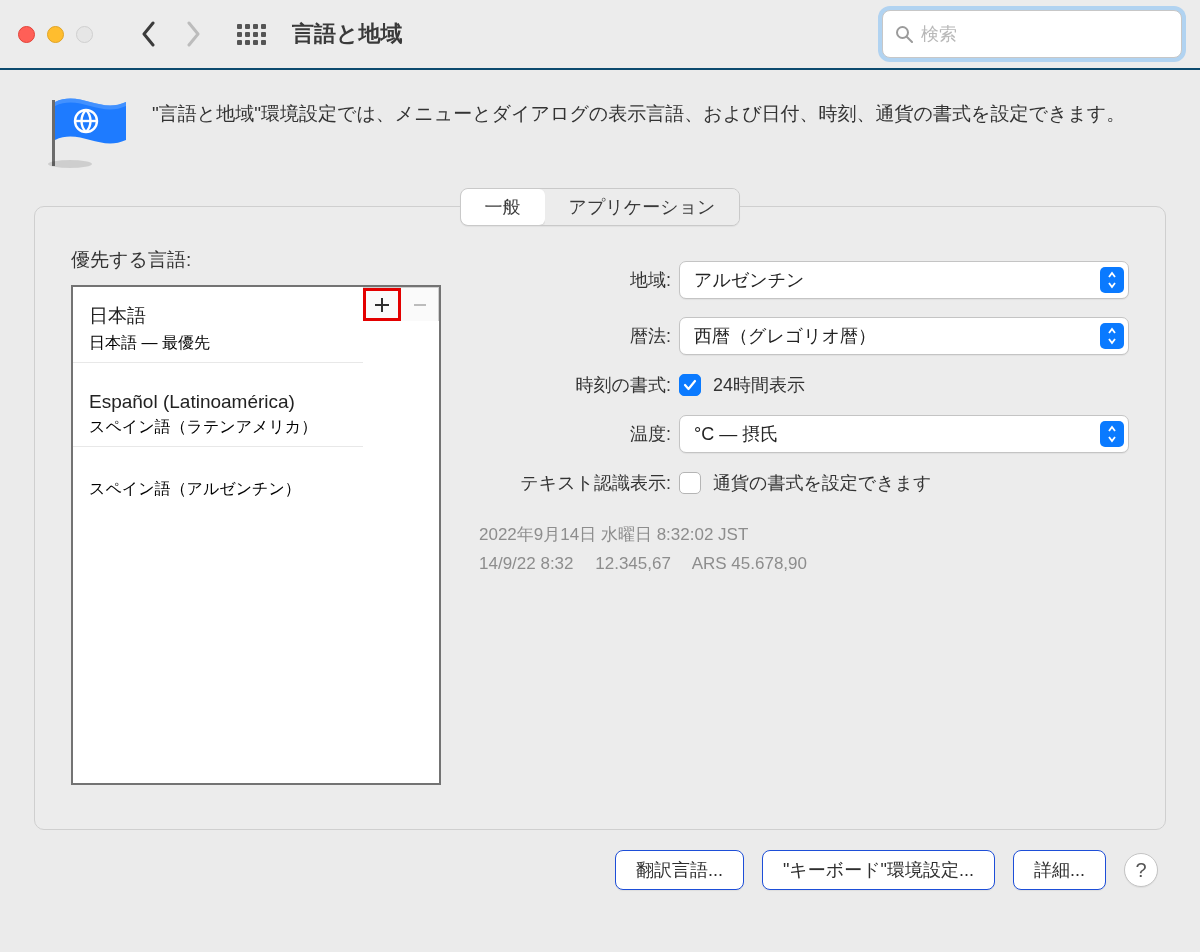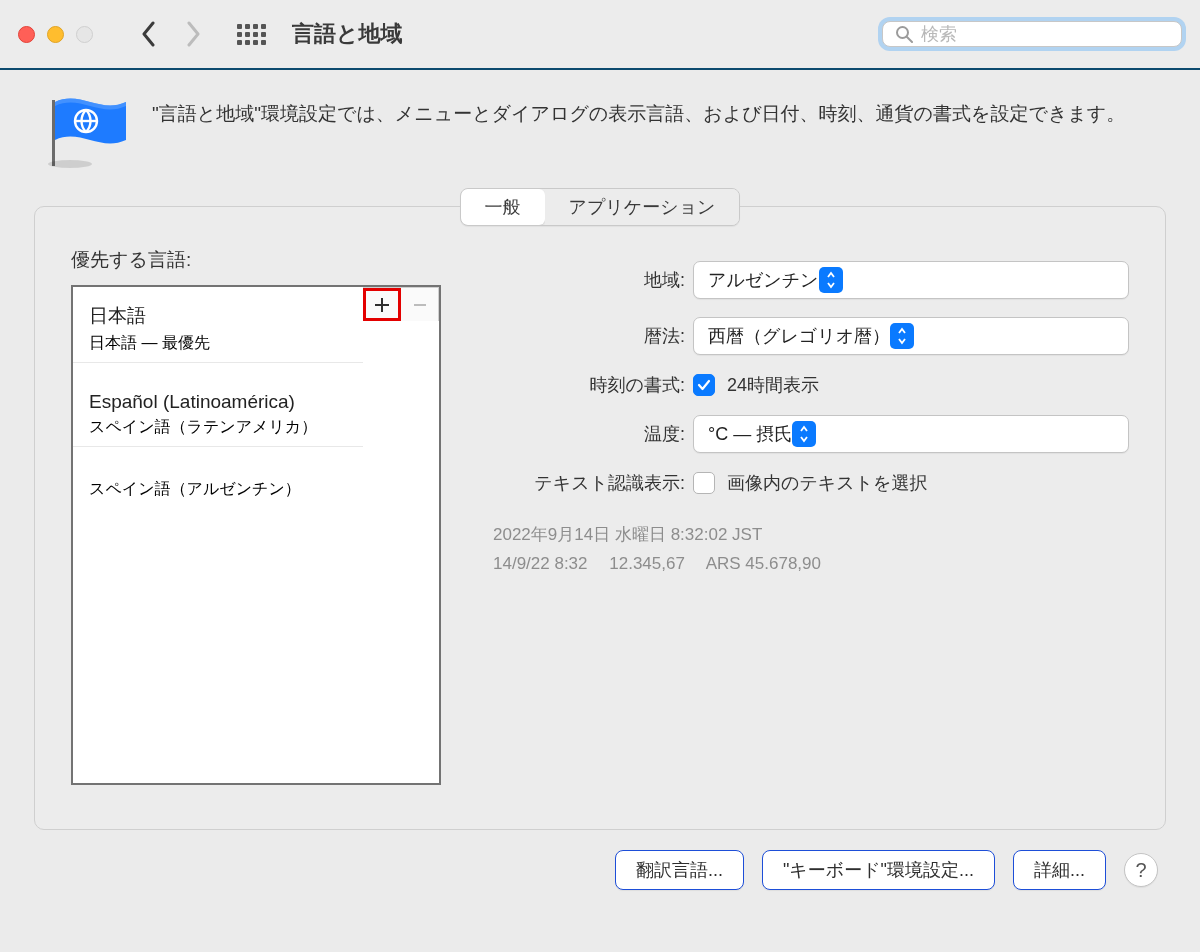--- a/index.html
+++ b/index.html
@@ -16,21 +16,21 @@
     .dot.yellow { background: #ffbd2e; border: 1px solid #e0a324; }
     .dot.green { background: #e6e6e6; border: 1px solid #cfcfcf; }
     .nav-arrows { display: flex; gap: 28px; align-items: center; margin-right: 36px; }
     .chev { font-size: 28px; color: #3b3b3b; font-weight: 600; line-height: 1; }
     .chev.dim { color: #bcbcbc; }
     .grid-icon { display: grid; grid-template-columns: repeat(4, 5px); grid-auto-rows: 5px; gap: 3px; margin-right: 26px; }
     .grid-icon span { background: #555; border-radius: 1px; }
     .title { font-size: 22px; font-weight: 600; color: #3a3a3a; }
     .spacer { flex: 1; }
     .search-wrap {
-      display: flex; align-items: center; width: 300px; height: 26px;
+      display: flex; align-items: center; width: 300px; height: 48px;
       border: 1px solid #c7c7c7; border-radius: 8px; background: #fff;
       box-shadow: 0 0 0 4px rgba(0,137,255,0.25); padding: 0 12px; margin-left: 8px;
     }
     .search-wrap .mag { color: #9b9b9b; margin-right: 8px; }
     .search-wrap input {
       border: none; outline: none; font-size: 18px; width: 100%; background: transparent;
       color: #333;
     }
     .search-wrap input::placeholder { color: #b8b8b8; }
 
@@ -47,21 +47,21 @@
     }
     .tab { padding: 6px 24px; font-size: 18px; color: #3a3a3a; }
     .tab.active { background: #fff; box-shadow: 0 1px 2px rgba(0,0,0,0.12); border-radius: 6px; }
     .tab.inactive { background: #ececec; }
 
     
     .panel {
       margin: -20px 34px 0 34px; border: 1px solid #cfcfcf; border-radius: 10px;
       background: #ececec; padding: 40px 36px 44px 36px; position: relative;
     }
-    .panel-body { display: flex; gap: 52px; }
+    .panel-body { display: flex; gap: 38px; }
 
     
     .left-col { flex: 0 0 370px; }
     .section-label { font-size: 19px; color: #333; margin-bottom: 12px; }
     .lang-list {
       background: #fff; border: 2px solid #737373; height: 500px; overflow: hidden;
       display: flex; 
     }
     .lang-items { flex: 1; padding: 8px 0; }
     .lang-item { padding: 8px 16px 6px 16px; }
@@ -79,21 +79,21 @@
     }
     .add-btn { outline: 3px solid #e30000; outline-offset: -3px; }
     .remove-btn { color: #bcbcbc; }
 
     
     .right-col { flex: 1; padding-top: 14px; }
     .row { display: flex; align-items: center; margin-bottom: 18px; }
     .row-label { width: 200px; text-align: right; font-size: 18px; color: #333; padding-right: 8px; }
     .row-ctrl { flex: 1; display: flex; align-items: center; gap: 12px; }
     .select {
-      flex: 1; display: flex; align-items: center; 
+      flex: 1; display: flex; align-items: center; justify-content: space-between;
       border: 1px solid #c4c4c4; border-radius: 7px; background: #fff;
       padding: 5px 4px 5px 14px; font-size: 18px; color: #232323;
       box-shadow: 0 1px 1px rgba(0,0,0,0.05);
     }
     .select .stepper {
       width: 24px; height: 26px; border-radius: 5px; background: #0a7aff;
       display: flex; flex-direction: column; align-items: center; justify-content: center;
       color: #fff; font-size: 9px; line-height: 9px; gap: 1px;
     }
     .checkbox {
@@ -283,21 +283,21 @@
                 </svg>
             </span>
           </div>
         </div>
       </div>
 
       <div class="row">
         <div class="row-label">テキスト認識表示:</div>
         <div class="row-ctrl">
           <div class="checkbox"></div>
-          <span class="check-label">画像内のテキストを選択</span>
+          <span class="check-label">通貨の書式を設定できます</span>
         </div>
       </div>
 
       <div class="examples">
         <div>2022年9月14日 水曜日 8:32:02 JST</div>
         <div>14/9/22 8:32  12.345,67  ARS 45.678,90</div>
       </div>
     </div>
   </div>
 </div>

